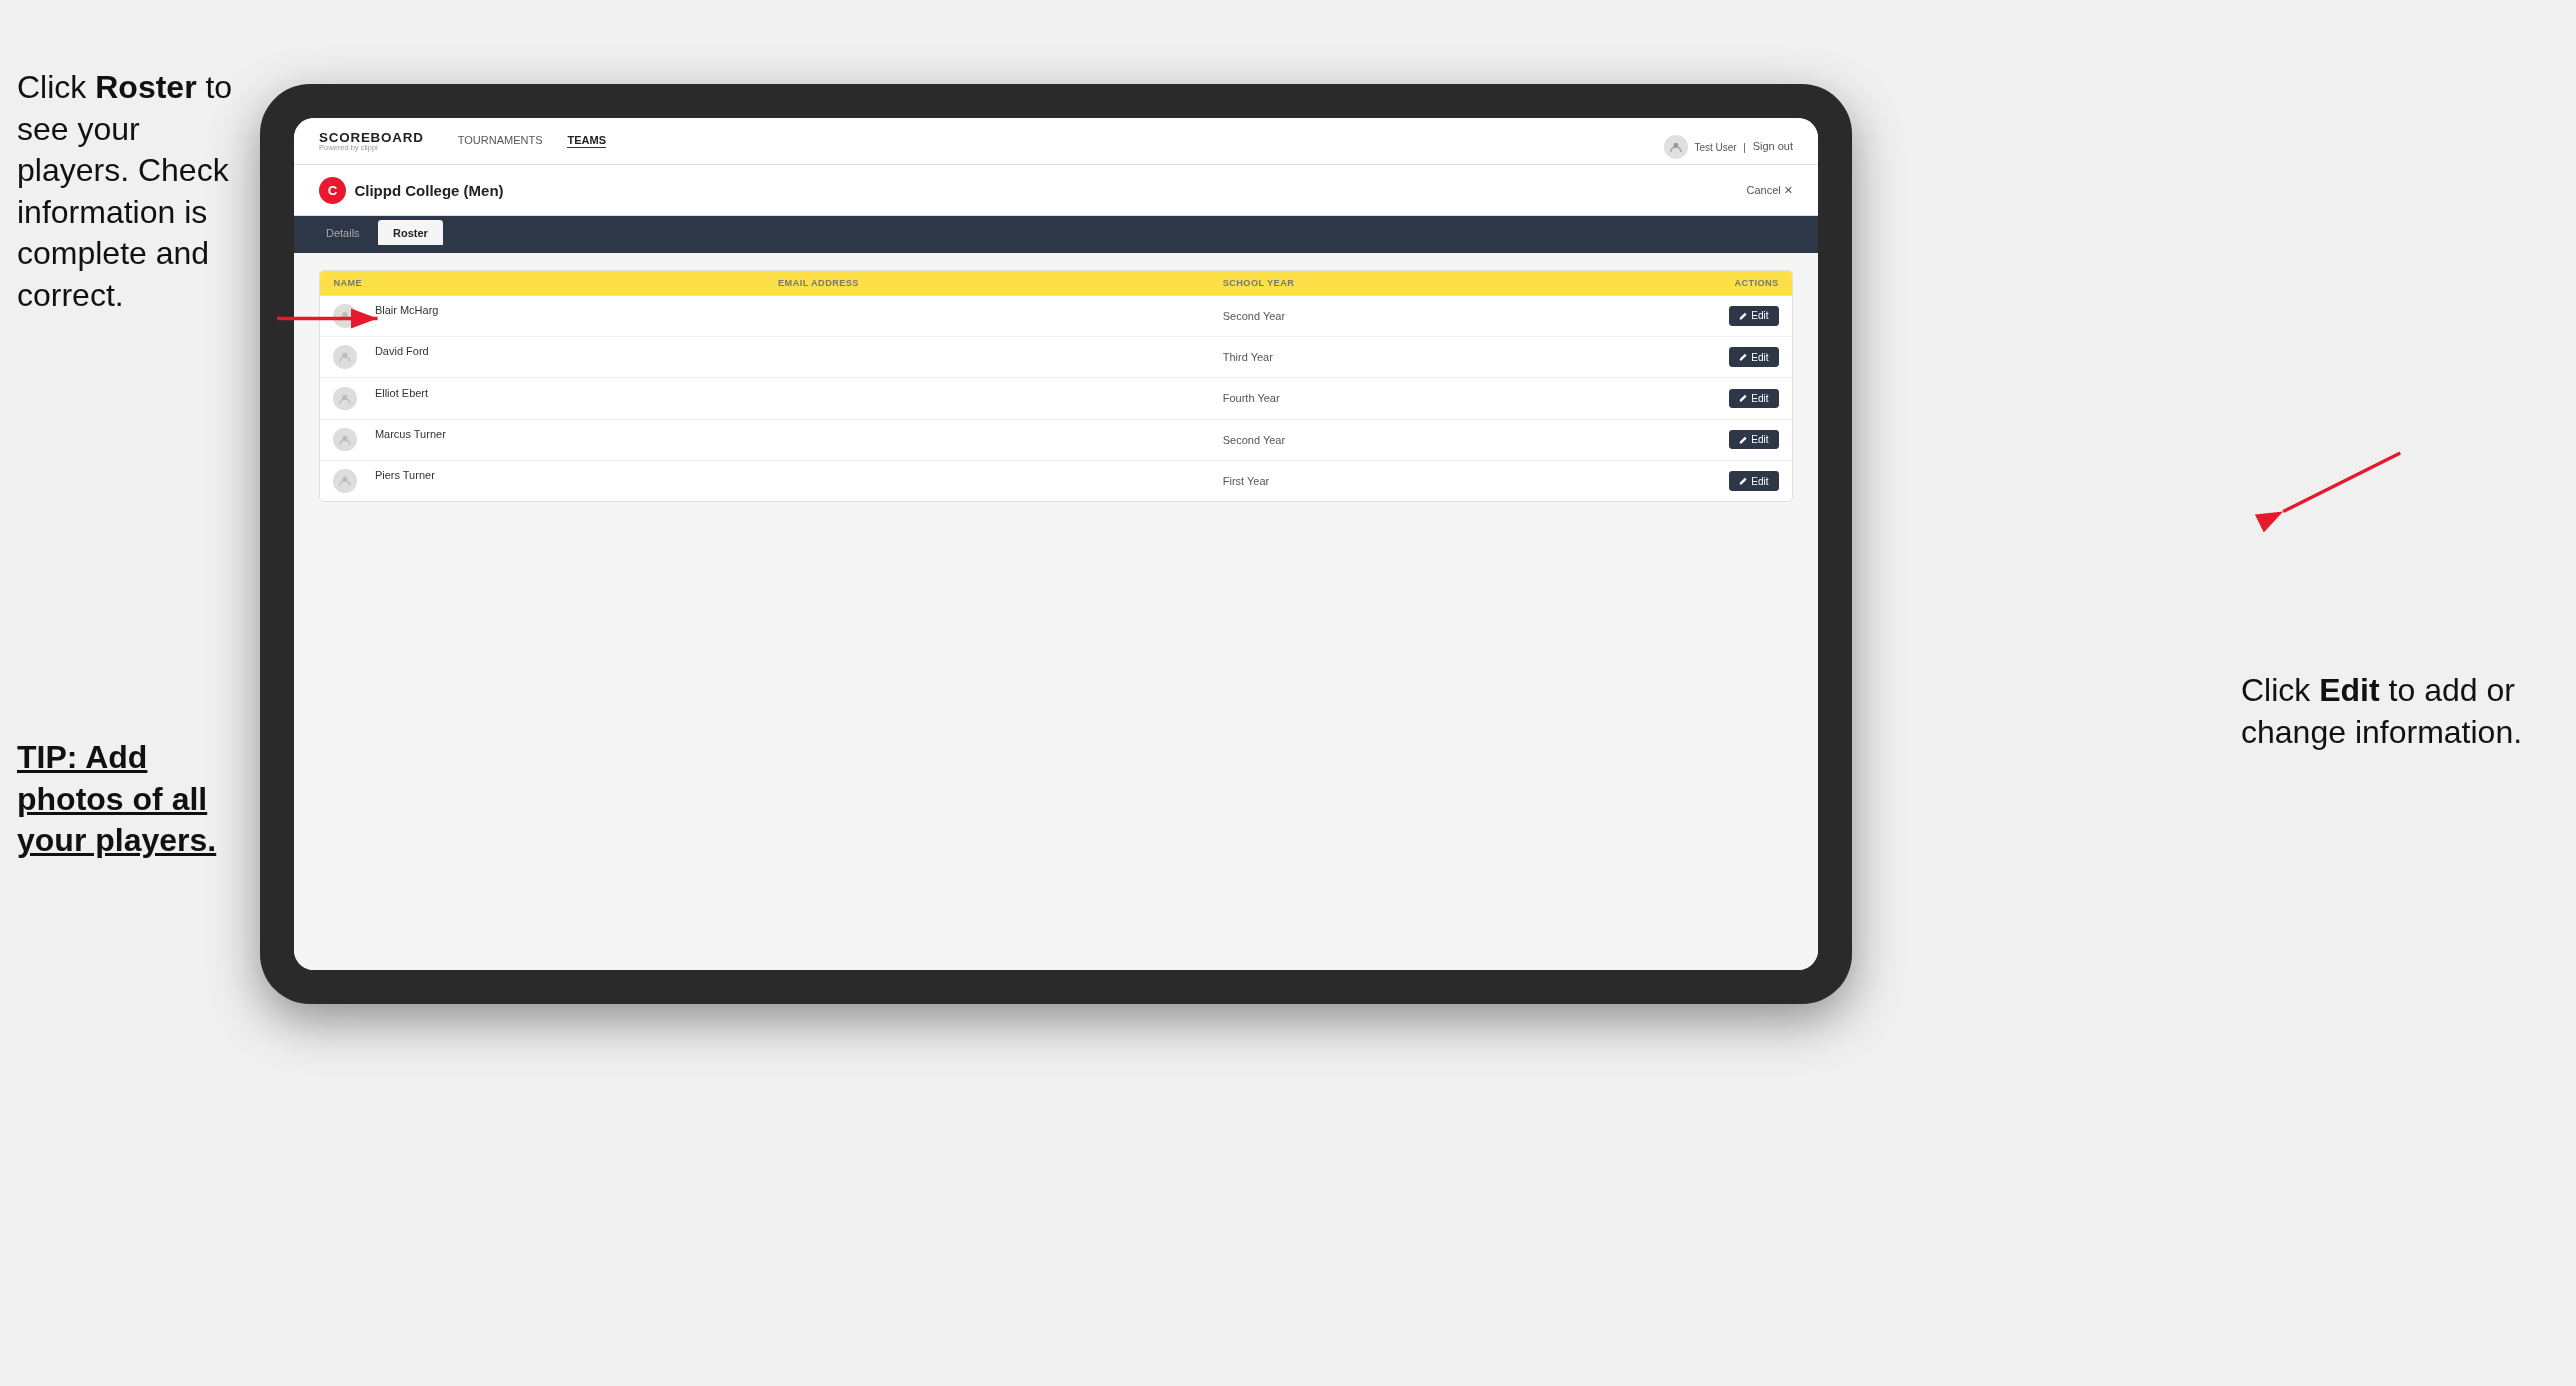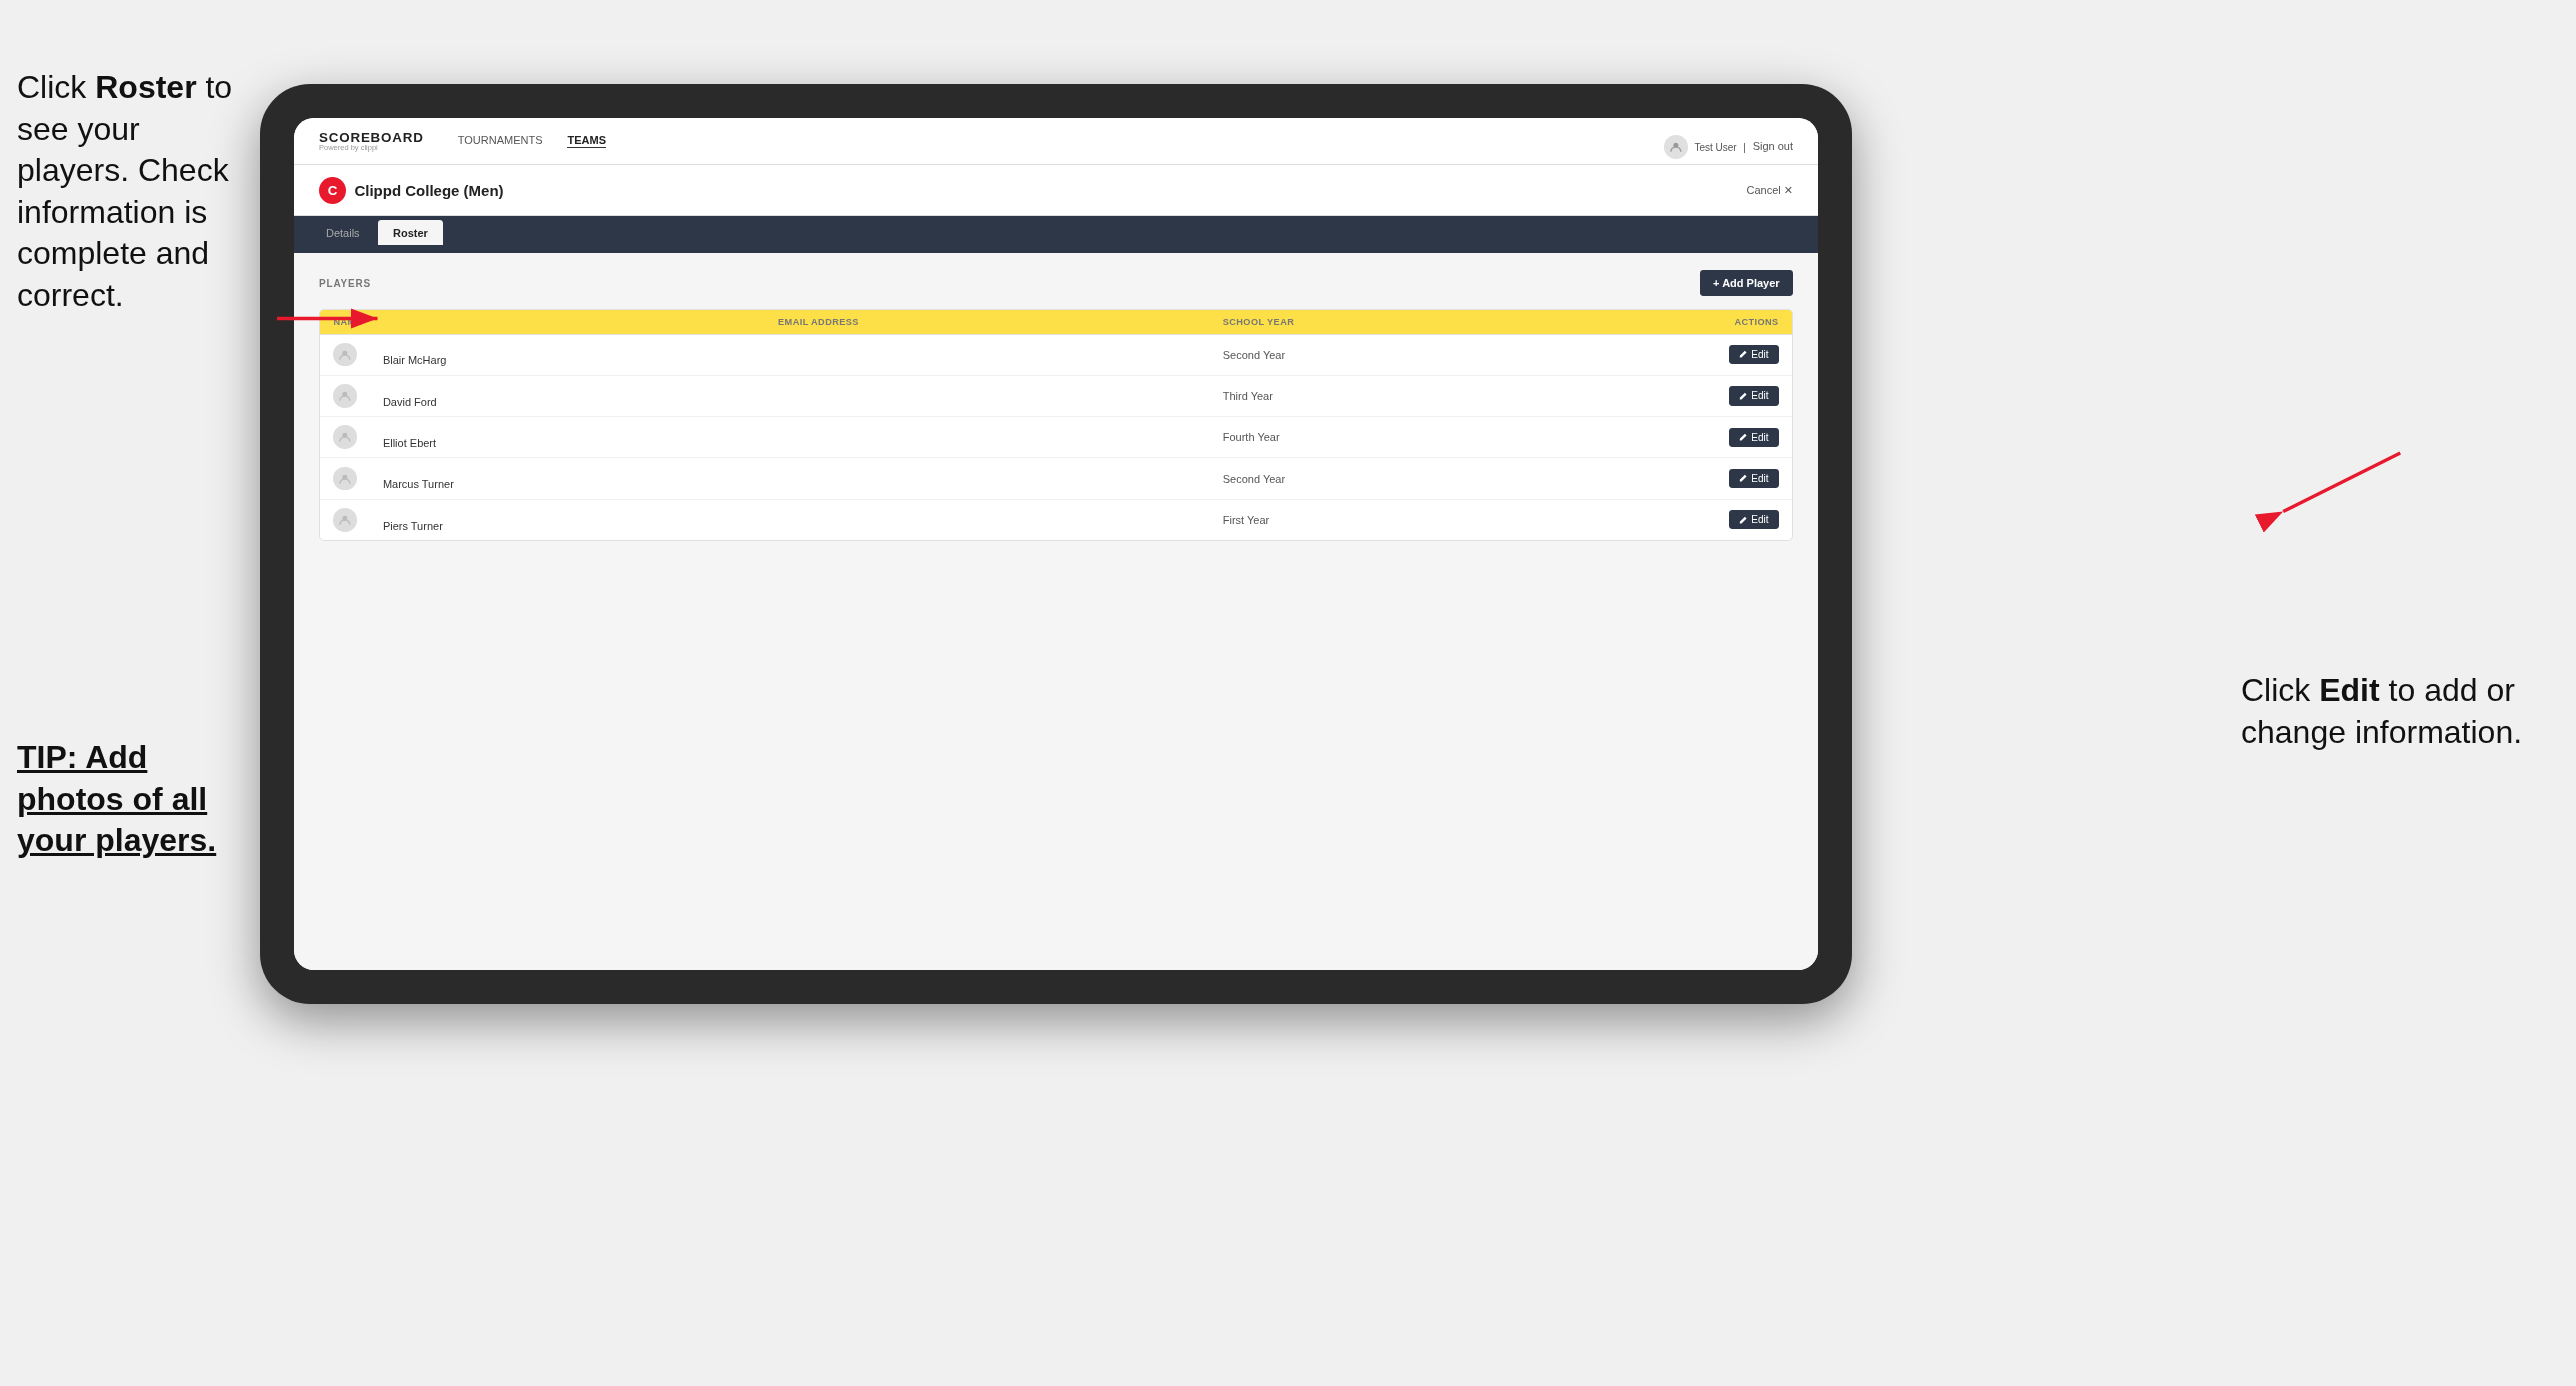--- a/index.html
+++ b/index.html
@@ -286,22 +286,22 @@
       grid-template-columns: 2fr 2fr 1.5fr 1fr;
       padding: 8.4px 13.4px;
       border-bottom: 0.8px solid #f0f0f0;
       align-items: center;
     }
 
     .table-row:last-child { border-bottom: none; }
 
     .player-name-cell {
       display: flex;
-      align-items: flex-end;
-      gap: 26px;
+      align-items: flex-start;
+      gap: 18px;
     }
 
     .player-avatar {
       width: 23.5px;
       height: 23.5px;
       background: #ddd;
       border-radius: 50%;
       flex-shrink: 0;
       display: flex;
       align-items: center;
@@ -399,26 +399,20 @@
       <div class="tab">
         <span>Details</span>
       </div>
       <div class="tab active">
         <span>Roster</span>
       </div>
     </div>
 
     <div class="content-area">
 
-      <div class="players-header">
-        <span class="players-label">PLAYERS</span>
-        <button class="add-player-btn">
-          <span>+ Add Player</span>
-        </button>
-      </div>
 
       <div class="players-table">
         <div class="table-header">
           <span class="th">NAME</span>
           <span class="th">EMAIL ADDRESS</span>
           <span class="th">SCHOOL YEAR</span>
           <span class="th right">ACTIONS</span>
         </div>
 
         <div class="table-row">

